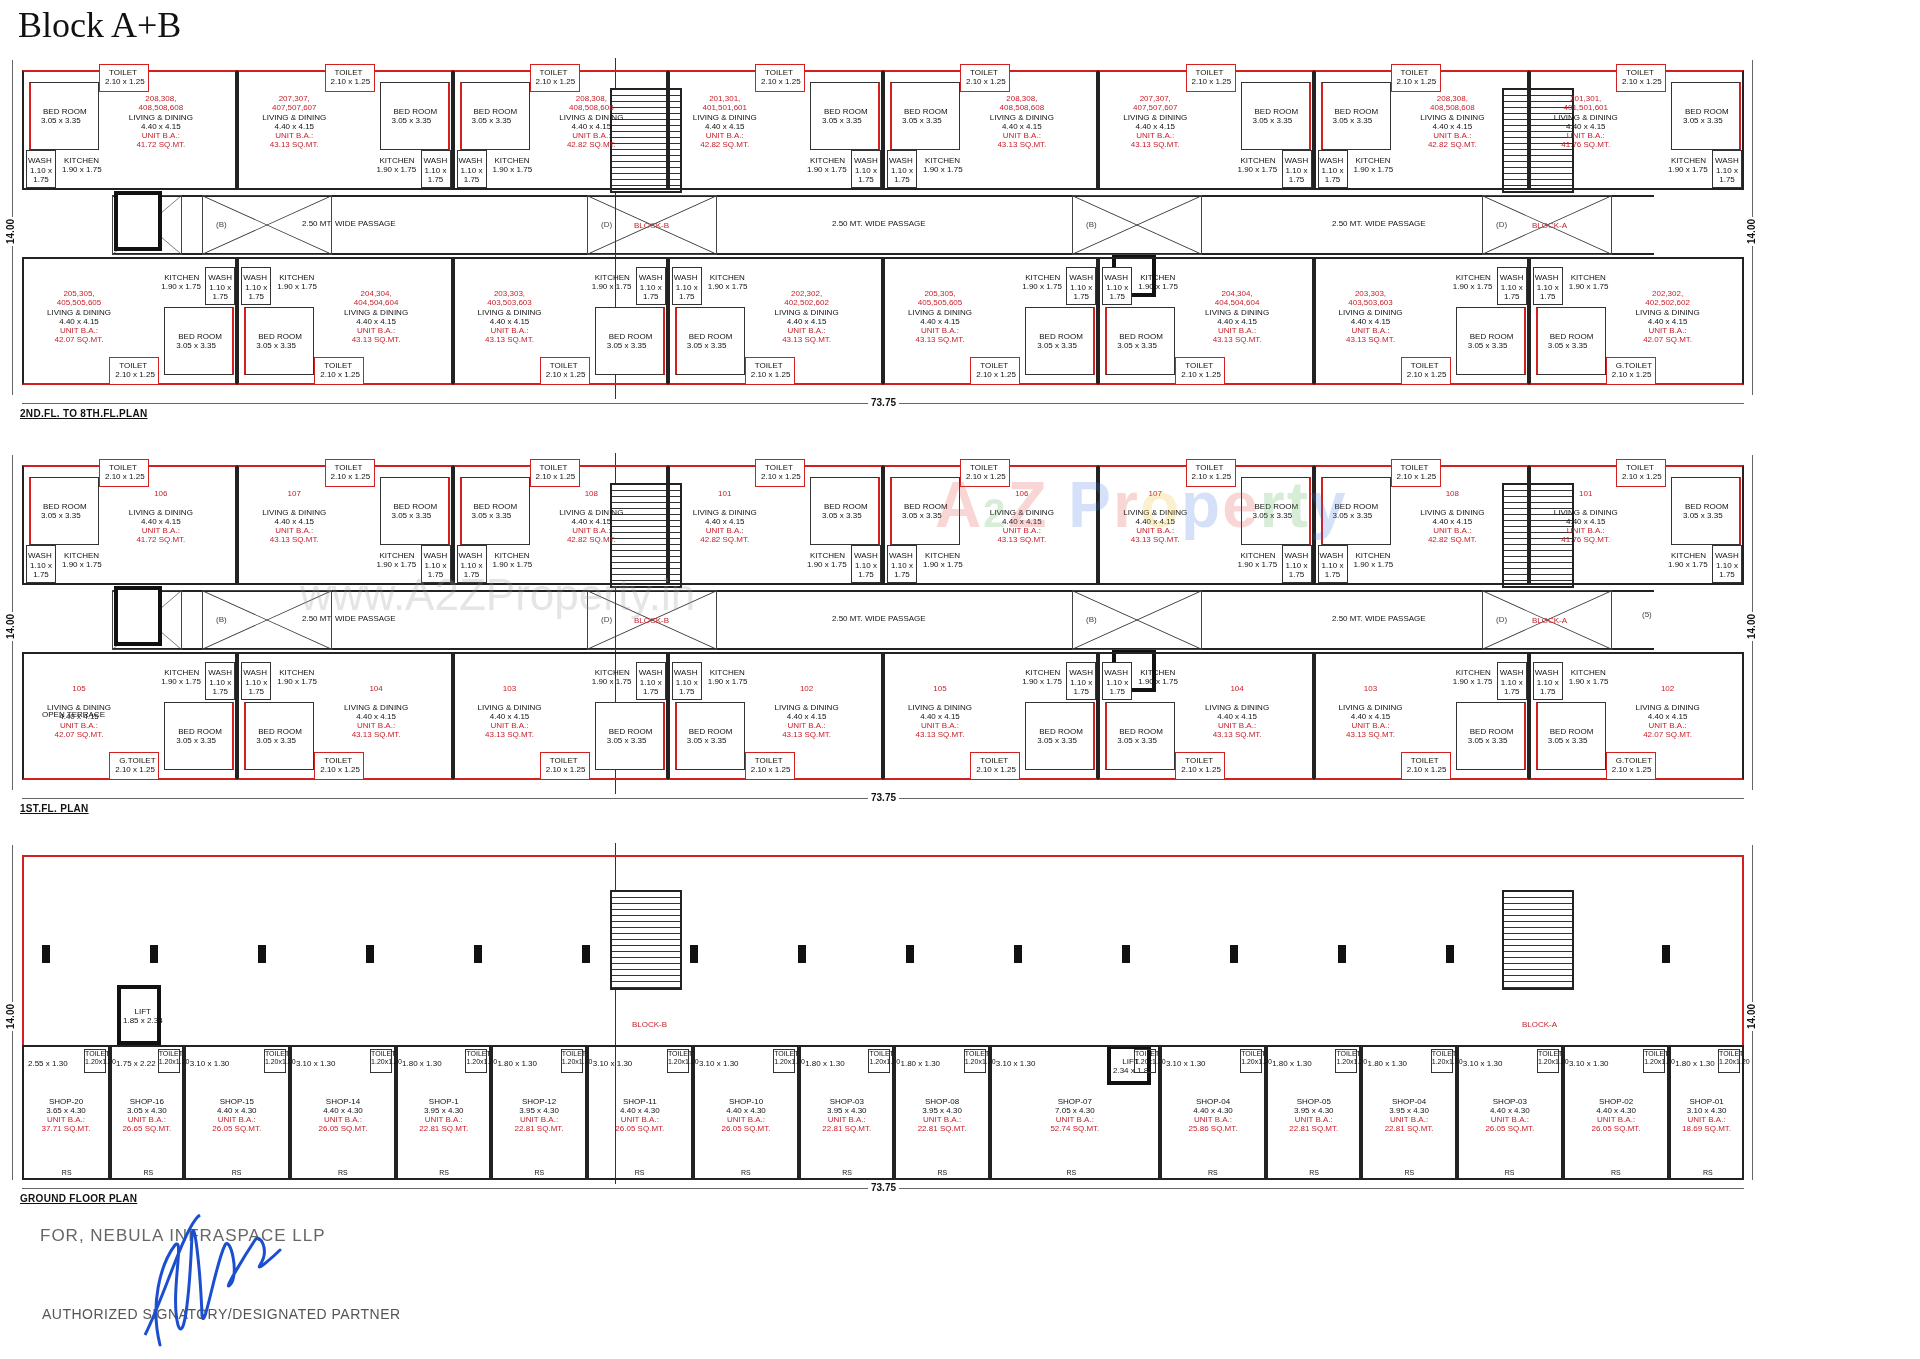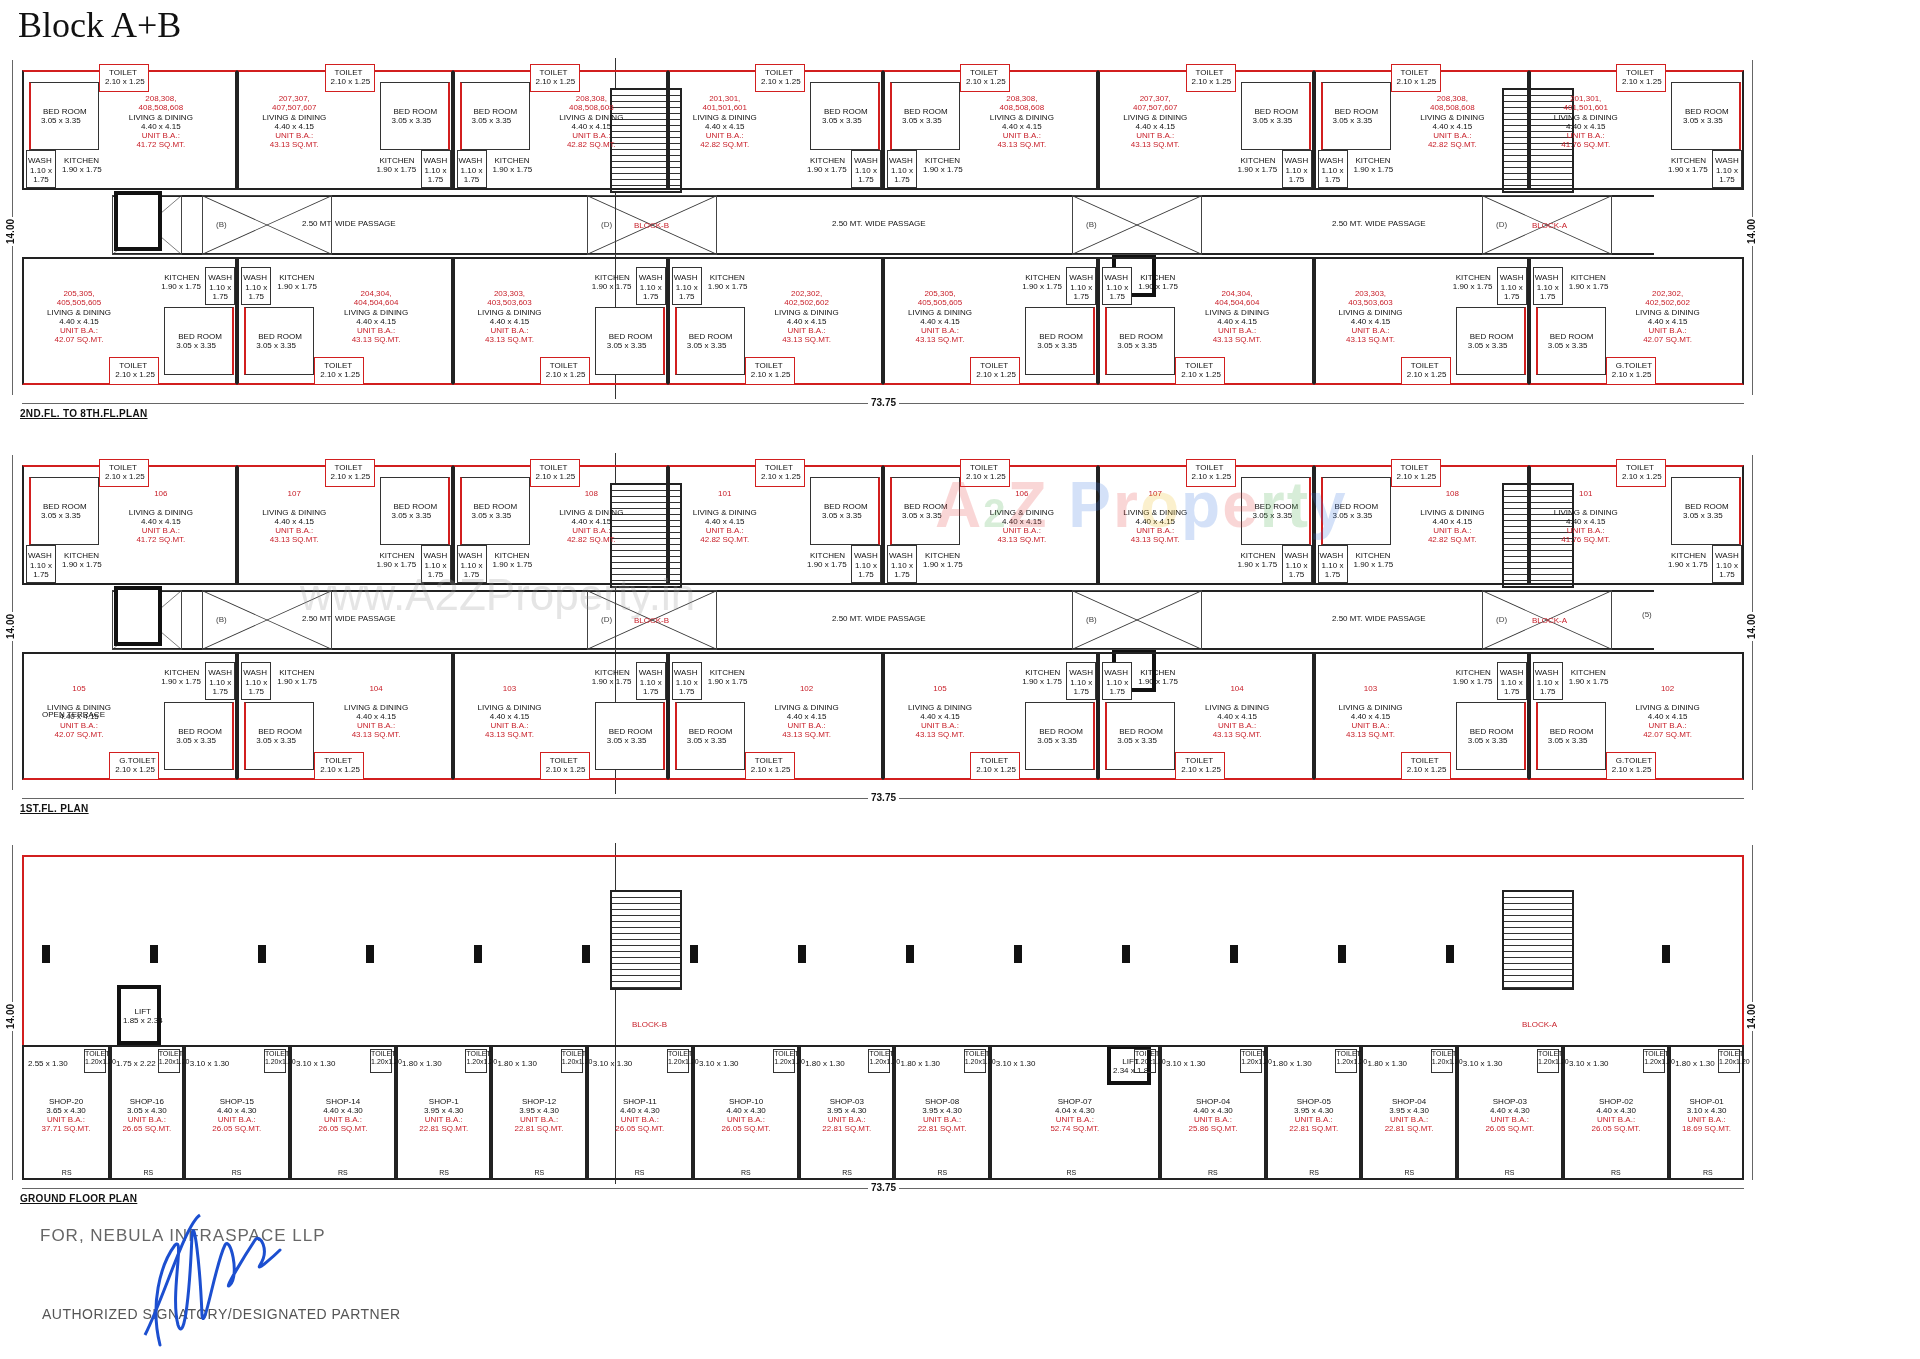--- a/index.html
+++ b/index.html
@@ -866,21 +866,21 @@
           <div class="room-text" style="left:0;right:0;top:50px">SHOP-08</div>
           <div class="room-text" style="left:0;right:0;top:59px">3.95 x 4.30</div>
           <div class="room-text red" style="left:0;right:0;top:68px">UNIT B.A.:</div>
           <div class="room-text red" style="left:0;right:0;top:77px">22.81 SQ.MT.</div>
           <div class="rs" style="left:45%;bottom:2px">RS</div>
         </div>
     <div class="shop" style="left:989.7953749124038px;top:1045px;width:170.14856341976176px;height:135px">
           <div class="room-text" style="left:4px;top:12px">3.10 x 1.30</div>
           <div class="shop-toilet" style="right:2px;top:2px;width:22px;height:24px">TOILET 1.20x1.20</div>
           <div class="room-text" style="left:0;right:0;top:50px">SHOP-07</div>
-          <div class="room-text" style="left:0;right:0;top:59px">4.04 x 4.30</div>
+          <div class="room-text" style="left:0;right:0;top:59px">7.05 x 4.30</div>
           <div class="room-text red" style="left:0;right:0;top:68px">UNIT B.A.:</div>
           <div class="room-text red" style="left:0;right:0;top:77px">52.74 SQ.MT.</div>
           <div class="rs" style="left:45%;bottom:2px">RS</div>
         </div>
     <div class="shop" style="left:1159.9439383321655px;top:1045px;width:106.19201121233358px;height:135px">
           <div class="room-text" style="left:4px;top:12px">3.10 x 1.30</div>
           <div class="shop-toilet" style="right:2px;top:2px;width:22px;height:24px">TOILET 1.20x1.20</div>
           <div class="room-text" style="left:0;right:0;top:50px">SHOP-04</div>
           <div class="room-text" style="left:0;right:0;top:59px">4.40 x 4.30</div>
           <div class="room-text red" style="left:0;right:0;top:68px">UNIT B.A.:</div>

